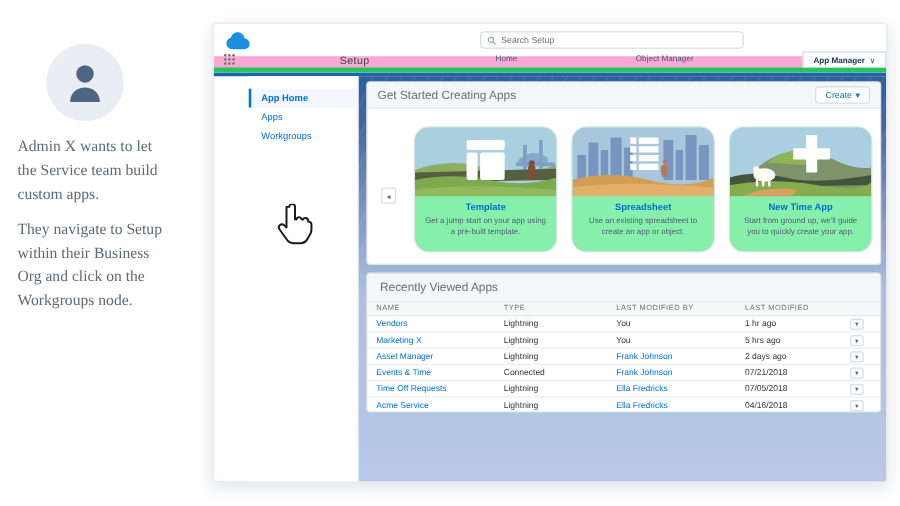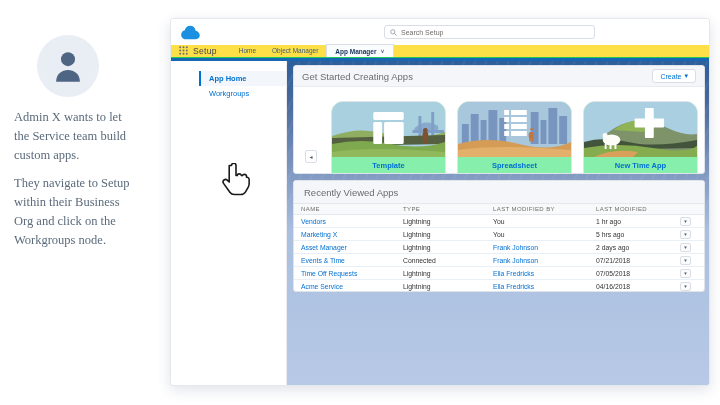--- a/index.html
+++ b/index.html
@@ -23,21 +23,21 @@
   .win-header { position:relative; height:26px; background:#fff; }
   .logo { position:absolute; left:7px; top:5px; }
   .searchbox { position:absolute; left:213px; top:6px; width:211px; height:14px;
                border:1px solid #d8dde6; border-radius:3px; background:#fff;
                display:flex; align-items:center; gap:4px; padding:0 5px; }
   .searchbox svg { flex:0 0 auto; }
   .searchbox span { font-size:7px; color:#706e6b; }
 
   
   .tabbar { position:relative; height:13px; display:flex; align-items:flex-end;
-            border-bottom:1px solid #22c55e; background:#fde047; }
+            border-bottom:4px solid #22c55e; background:#f9a8d4;justify-content:space-between; }
   .waffle { margin:0 5px 2px 8px; }
   .setup-label { font-size:8.5px; color:#42434a; letter-spacing:.3px; margin:0 14px 1px 0; }
   .tab { height:13px; display:flex; align-items:center; padding:0 8px;
          font-size:6.5px; color:#3e5a7e; }
   .tab.active { background:#fbfcfd; border:1px solid #d8dde6; border-bottom:none;
                 color:#16325c; font-weight:bold; gap:4px; }
   .tab .chev { font-size:5.5px; color:#54698d; }
   .brandline { height:3px; background:#1666b2; }
 
   
@@ -51,21 +51,21 @@
   .hand-cursor { position:absolute; left:22px; top:102px; z-index:5; }
 
   .content { flex:1; position:relative; padding:4px 4px 0 6px;
              background:linear-gradient(180deg,#2d5f9c 0%,#47689b 12%,#7b94bd 32%,#aabfdf 52%,#b7c9e6 100%); }
   .content::before { content:""; position:absolute; inset:0 0 auto 0; height:150px;
              background:repeating-linear-gradient(115deg, rgba(255,255,255,.05) 0 2px, transparent 2px 10px);
              pointer-events:none; }
 
   
   .panel { position:relative; border-radius:3px; overflow:hidden; }
-  .panel1 { height:109px; background:#fff; border:1px solid #dfe3ea; }
+  .panel1 { height:147px; background:#fff; border:1px solid #dfe3ea; }
   .panel1-header { height:21px; background:#f4f6f9; border-bottom:1px solid #e8ebf0;
                    display:flex; align-items:center; justify-content:space-between; padding:0 8px; }
   .panel-title { font-size:9.5px; color:#6b6d70; }
   .create-btn { display:flex; align-items:center; gap:3px; background:#fff;
                 border:1px solid #d8dde6; border-radius:3px; padding:2px 7px;
                 font-size:7px; color:#0070d2; font-family:inherit; cursor:pointer; }
   .cards-wrap { position:relative; height:126px; }
   .cards { position:absolute; left:37px; top:14px; display:flex; gap:11px; }
   .card { width:115px; height:101px; background:#86efac; border:1px solid #dfe3ea;
           border-radius:12px; overflow:hidden; }
@@ -143,20 +143,21 @@
       <span>App Manager</span>
       <span class="chev">∨</span>
     </div>
   </div>
   <div class="brandline"></div>
 
   <div class="win-body">
 
     <div class="setupnav">
       <div class="nav-item active">App Home</div>
+      <div class="nav-item">Apps</div>
       <div class="nav-item">Workgroups</div>
       <svg class="hand-cursor" width="30" height="34" viewBox="0 0 26 30">
         <path d="M9 2.2 C9 1 9.9 .2 11 .2 C12.1 .2 13 1 13 2.2 L13 11 L14 11.1
                  C14.2 10.2 15 9.6 15.9 9.6 C16.8 9.6 17.5 10.2 17.8 11 L18.5 11.2
                  C18.8 10.5 19.5 10 20.3 10 C21.4 10 22.3 10.9 22.3 12 L22.3 12.5 L22.9 12.6
                  C23.9 12.8 24.6 13.6 24.6 14.6 L24.6 18.4 C24.6 19.4 24.3 20.4 23.8 21.3
                  L21.4 25.4 C20.5 26.9 18.9 27.8 17.2 27.8 L11.6 27.8
                  C10 27.8 8.5 27.1 7.6 25.8 L2 18 C1.3 17 1.5 15.7 2.4 15
                  C3.3 14.3 4.5 14.4 5.3 15.1 L7 16.8 L7 2.2 Z" fill="#fff" stroke="#1a1a1a" stroke-width="1.4" stroke-linejoin="round"></path>
       </svg>

